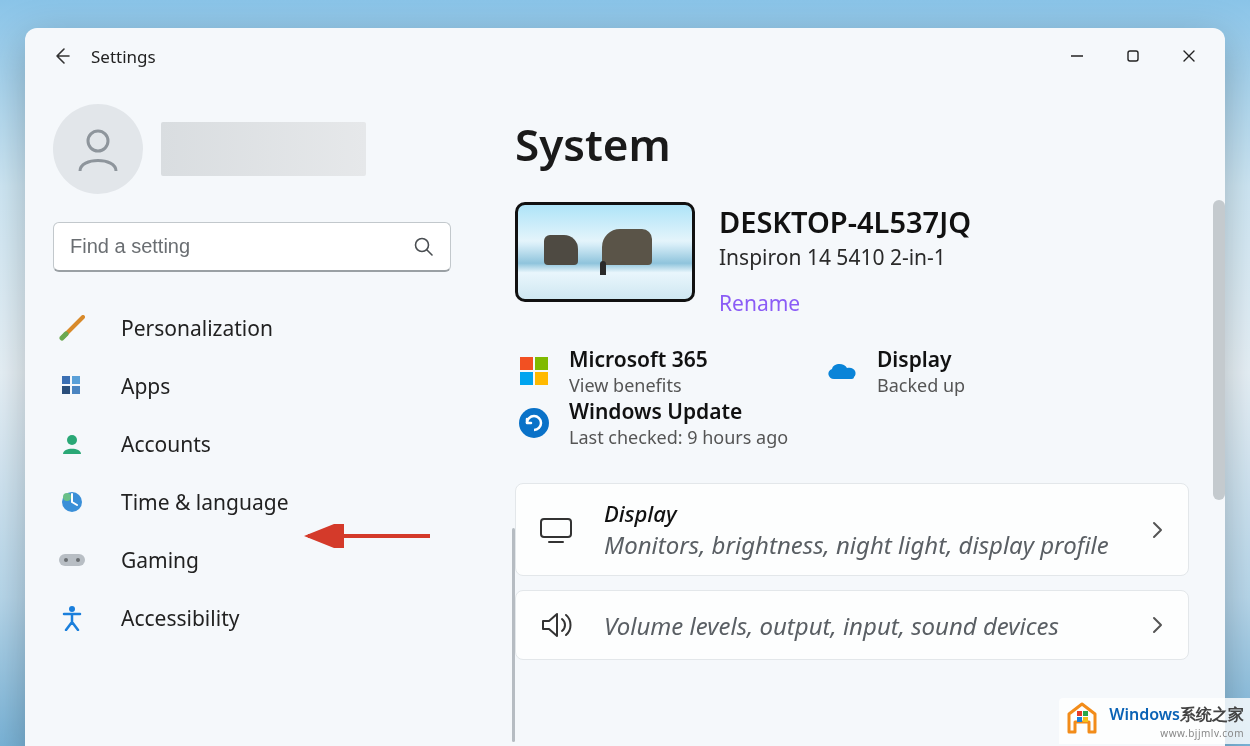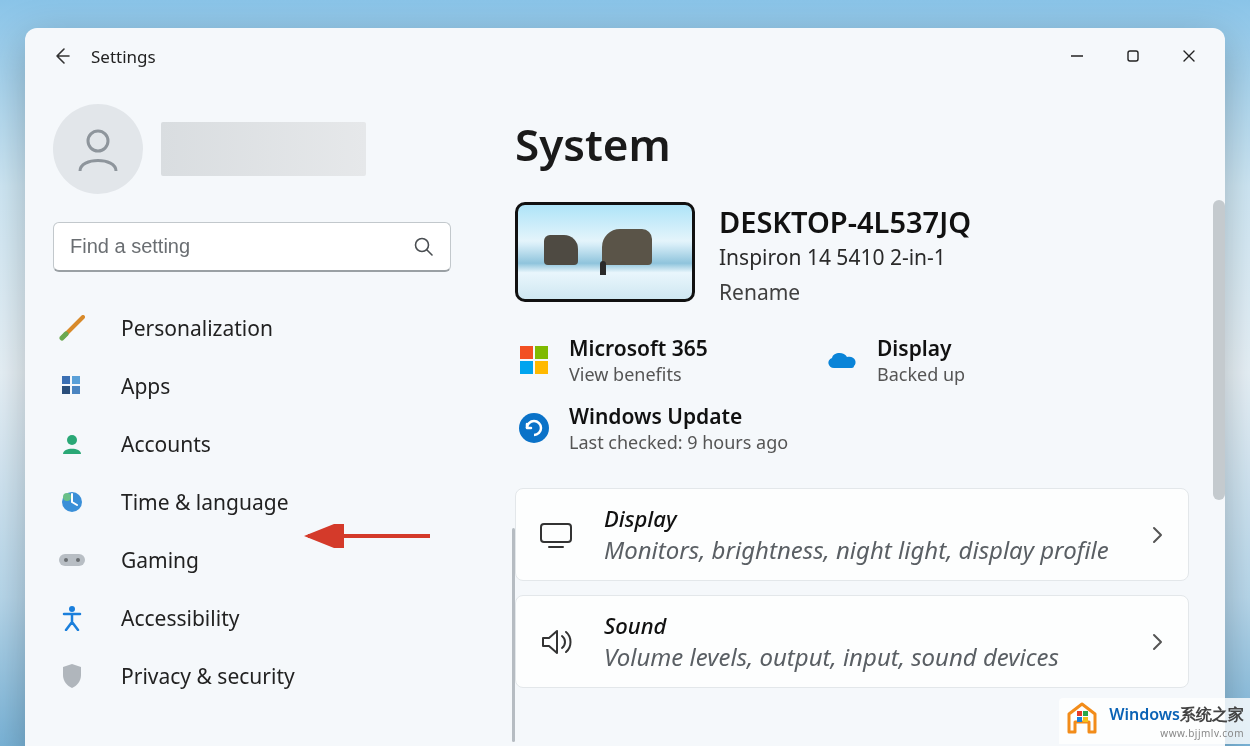--- a/index.html
+++ b/index.html
@@ -146,27 +146,27 @@
   .thumb .rock1 { position:absolute; left:26px; bottom:34px; width:34px; height:30px; background:#4e4a42; border-radius:6px 14px 4px 4px; }
   .thumb .rock2 { position:absolute; right:40px; bottom:34px; width:50px; height:36px; background:#5a5448; border-radius:18px 10px 4px 4px; }
   .thumb .person { position:absolute; left:82px; bottom:24px; width:6px; height:14px; background:#2a2a2a; border-radius:3px 3px 0 0; }
   .device-info .name {
     font-size: 29px; font-weight: 600; color: #111;
   }
   .device-info .model {
     font-size: 21px; color: #2a2a2a; margin-top: 2px;
   }
   .device-info .rename {
-    font-size: 21px; color: #404040; margin-top: 7px; cursor: pointer;
+    font-size: 21px; color: #8b5cf6; margin-top: 18px; cursor: pointer;
     display: inline-block;
     text-align: center;
   }
   .tiles {
     display: flex; flex-wrap: wrap;
-    gap: 16px 48px;
+    gap: 0 48px;
     margin-bottom: 34px;
   }
   .tile {
     display: flex; align-items: center;
     gap: 16px;
     cursor: pointer;
     min-width: 260px;
   }
   .tile .t-icon {
     width: 38px; height: 38px;
@@ -351,28 +351,20 @@
         <div class="nav-item">
           <span class="ico">
             <svg class="svg" width="24" height="26" viewBox="0 0 24 26">
                 <circle cx="12" cy="4" r="3" fill="#1a7fdc"></circle>
                 <path d="M4 9 L20 9 M12 9 V17 M12 17 L6 25 M12 17 L18 25" stroke="#1a7fdc" stroke-width="2.5" stroke-linecap="round"></path>
               </svg>
           </span>
           <span>Accessibility</span>
         </div>
 
-        <div class="nav-item">
-          <span class="ico">
-            <svg class="svg" width="22" height="26" viewBox="0 0 22 26">
-                <path d="M11 1 L20 4 V12 C20 18 16 23 11 25 C6 23 2 18 2 12 V4 Z" fill="#b0b6bc"></path>
-              </svg>
-          </span>
-          <span>Privacy &amp; security</span>
-        </div>
 
       </div>
     </div>
 
     <div class="content">
       <div class="content-scroll"></div>
 
       <h1>System</h1>
 
       <div class="device-row">
@@ -448,21 +440,20 @@
           </span>
         </div>
         <div class="card">
           <span class="c-icon">
             <svg class="svg" width="34" height="28" viewBox="0 0 34 28">
                 <path d="M4 10 H10 L18 3 V25 L10 18 H4 Z" stroke="#333" stroke-width="2" fill="none" stroke-linejoin="round"></path>
                 <path d="M23 8 C27 11 27 17 23 20 M27 4 C33 9 33 19 27 24" stroke="#333" stroke-width="2" fill="none" stroke-linecap="round"></path>
               </svg>
           </span>
           <span class="c-body">
-            <div class="c-title">Sound</div>
             <div class="c-sub">Volume levels, output, input, sound devices</div>
           </span>
           <span class="chev">
             <svg class="svg" width="14" height="20" viewBox="0 0 14 20">
                 <path d="M4 3 L11 10 L4 17" stroke="#555" stroke-width="2" fill="none" stroke-linecap="round" stroke-linejoin="round"></path>
               </svg>
           </span>
         </div>
       </div>
     </div>

